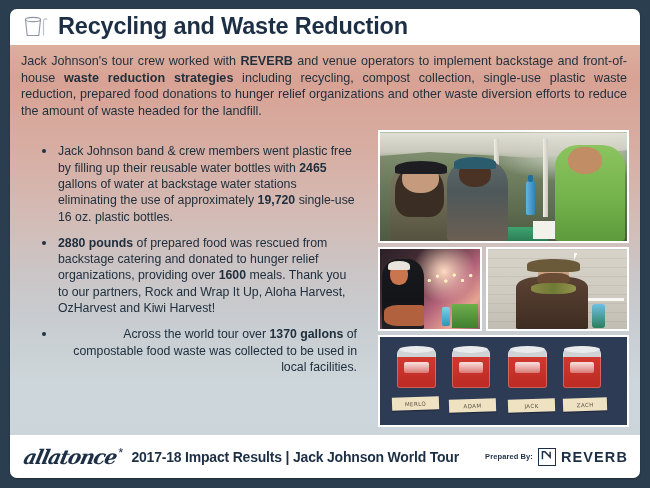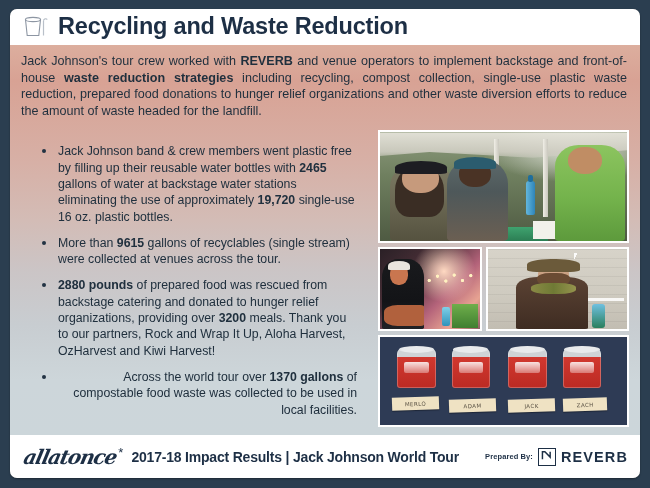--- a/index.html
+++ b/index.html
@@ -347,24 +347,21 @@
       <p class="intro"><span>Jack Johnson's tour crew worked with </span><b>REVERB</b><span> and venue operators to implement backstage and front-of-house </span><b>waste reduction strategies</b><span> including recycling, compost collection, single-use plastic waste reduction, prepared food donations to hunger relief organizations and other waste diversion efforts to reduce the amount of waste headed for the landfill.</span></p>
 
       <div class="cols">
 
         <div class="col-left">
           <ul class="bullets">
             <li>
               <span class="dot"></span><span>Jack Johnson band &amp; crew members went plastic free by filling up their reusable water bottles with </span><b>2465</b><span> gallons of water at backstage water stations eliminating the use of approximately </span><b>19,720</b><span> single-use 16 oz. plastic bottles.</span>
             </li>
             <li>
-              <span class="dot"></span><span>More than </span><b>9615</b><span> gallons of recyclables (single stream) were collected at venues across the tour.</span>
-            </li>
-            <li>
-              <span class="dot"></span><b>2880 pounds</b><span> of prepared food was rescued from backstage catering and donated to hunger relief organizations, providing over </span><b>3200</b><span> meals. Thank you to our partners, Rock and Wrap It Up, Aloha Harvest, OzHarvest and Kiwi Harvest!</span>
+              <span class="dot"></span><b>2880 pounds</b><span> of prepared food was rescued from backstage catering and donated to hunger relief organizations, providing over </span><b>1600</b><span> meals. Thank you to our partners, Rock and Wrap It Up, Aloha Harvest, OzHarvest and Kiwi Harvest!</span>
             </li>
             <li>
               <span class="dot"></span><span>Across the world tour over </span><b>1370 gallons</b><span> of compostable food waste was collected to be used in local facilities.</span>
             </li>
           </ul>
         </div>
 
         <div class="col-right">
 
           <div class="photo photo-top">

